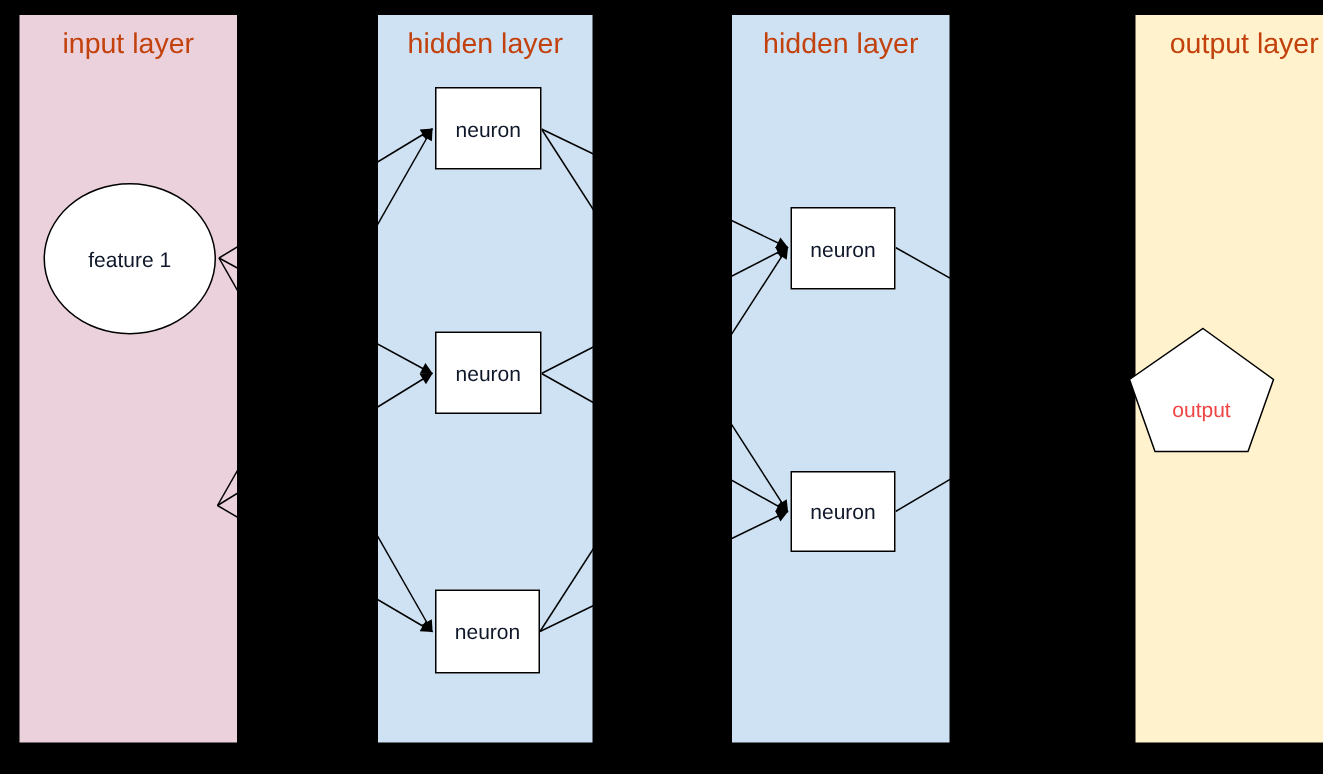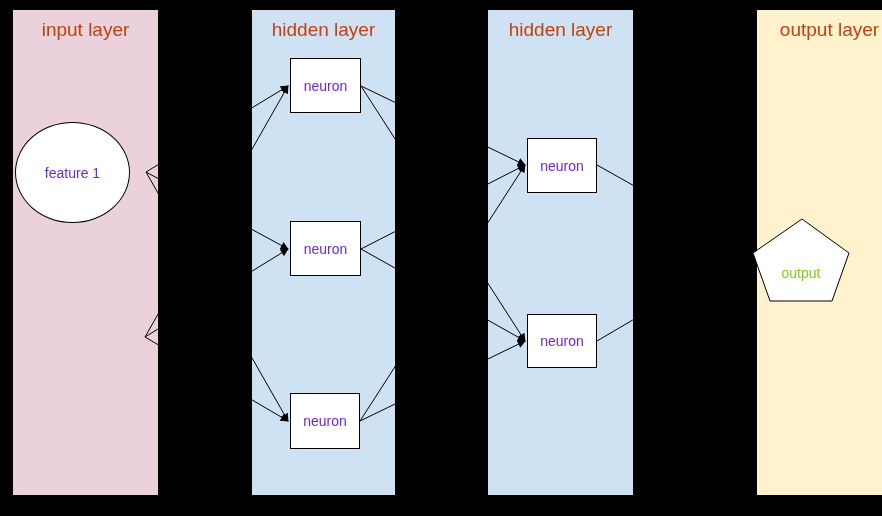--- a/index.html
+++ b/index.html
@@ -41,47 +41,47 @@
   }
 
   .node {
     position: absolute;
     background: #ffffff;
     border: 1px solid #000000;
     display: flex;
     align-items: center;
     justify-content: center;
     font-size: 14px;
-    color: #6d28d9;
+    color: #0f172a;
     box-sizing: border-box;
   }
   .node.ellipse { border-radius: 50%; }
 
-  #node-feature1 { left: 15px;  top: 122px; width: 115px; height: 101px; justify-content: center; }
+  #node-feature1 { left: 29px;  top: 122px; width: 115px; height: 101px; justify-content: center; }
   #node-feature2 { left: 31px;  top: 285px; width: 114px; height: 105px; }
   #node-neuron1  { left: 290px; top: 58px;  width: 71px;  height: 55px; }
   #node-neuron2  { left: 290px; top: 221px; width: 71px;  height: 55px; }
   #node-neuron3  { left: 290px; top: 393px; width: 70px;  height: 56px; }
   #node-neuron4  { left: 527px; top: 138px; width: 70px;  height: 55px; }
   #node-neuron5  { left: 527px; top: 314px; width: 70px;  height: 54px; }
 
   #node-output {
     position: absolute;
     left: 752px; top: 218px;
     width: 98px; height: 84px;
   }
   #node-output svg { display: block; }
   .pentagon-label {
     position: absolute;
     left: 0; right: 0;
     top: 48px;
     text-align: center;
     font-size: 14px;
     line-height: 14px;
-    color: #84cc16;
+    color: #ef4444;
   }
 </style>
 </head>
 <body>
 
 <div id="canvas">
 
   <div class="panel" id="panel-input" style="background: rgb(234, 209, 220);">
     <p class="panel-title">input layer</p>
   </div>

